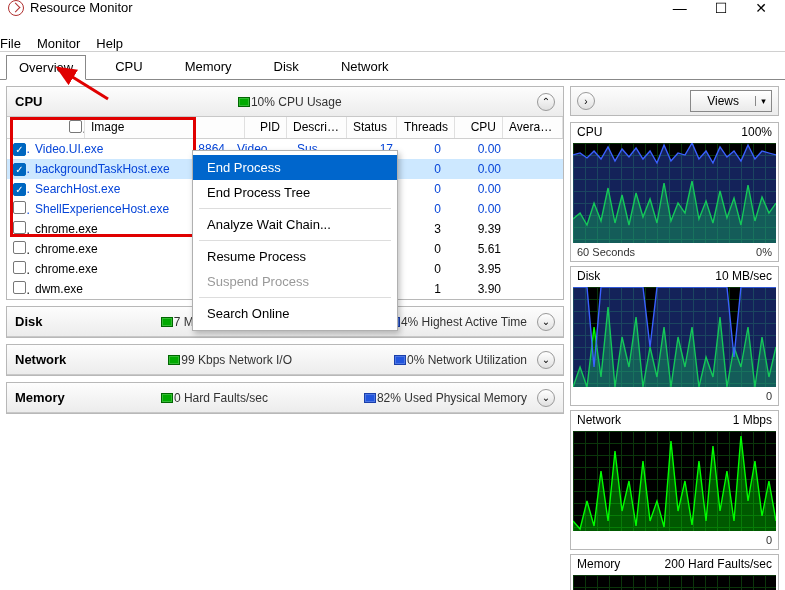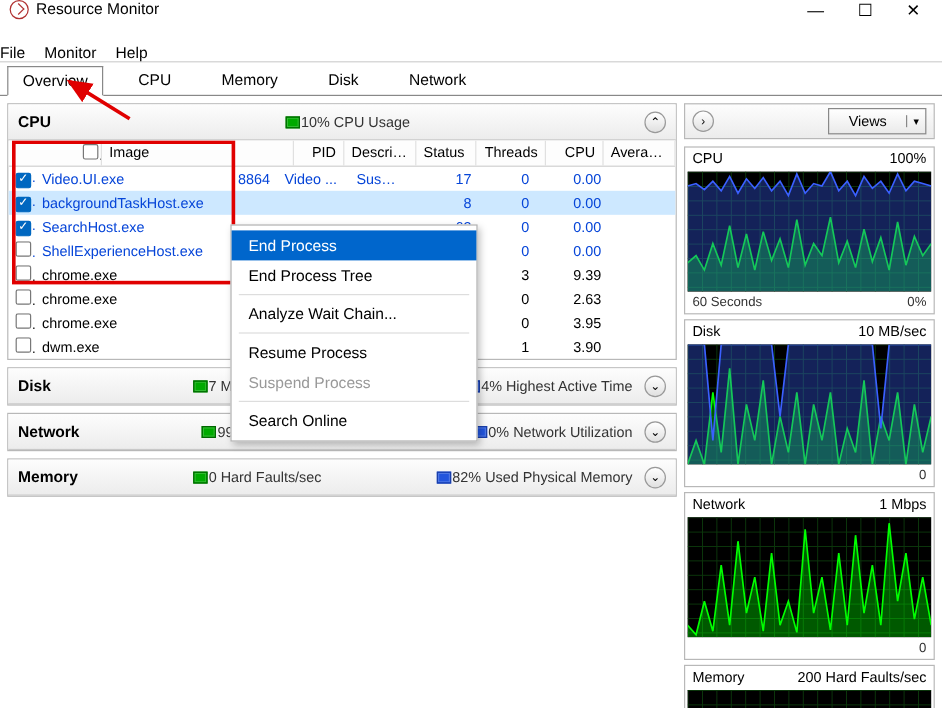--- a/index.html
+++ b/index.html
@@ -44,21 +44,21 @@
 .c-avg { width: 60px; text-align:right;}
 .row { display: flex; height: 20px; align-items: center; font-size: 12px; }
 .row .cell { padding: 0 6px; overflow:hidden; white-space:nowrap; text-overflow:ellipsis; }
 .chk { width:13px; height:13px; border:1px solid #777; border-radius:2px; display:inline-flex; align-items:center; justify-content:center; background:#fff; }
 .chk.on { background:#0067c0; border-color:#0067c0; }
 .chk.on::after { content:"✓"; color:#fff; font-size:10px; line-height:1; }
 .row.blue .cell { color:#0645d8; }
 .row.sel { background:#cde8ff; }
 .highlight-box { position:absolute; border:3px solid #e00000; pointer-events:none; }
 
-.ctxmenu { position:absolute; left:192px; top:150px; width:206px; background:#fff; border:1px solid #b0b0b0; box-shadow:2px 3px 6px rgba(0,0,0,.25); z-index:50; padding:4px 0; font-size:13px;margin-top:37px;}
+.ctxmenu { position:absolute; left:192px; top:150px; width:206px; background:#fff; border:1px solid #b0b0b0; box-shadow:2px 3px 6px rgba(0,0,0,.25); z-index:50; padding:4px 0; font-size:13px;}
 .ctxmenu .mi { padding:5px 14px; cursor:default; }
 .ctxmenu .mi.sel { background:#0066cc; color:#fff; }
 .ctxmenu .mi.dis { color:#999; }
 .ctxmenu hr { border:none; border-top:1px solid #ddd; margin:3px 6px; }
 
 .side-top { height:30px; border:1px solid #b8b8b8; background:linear-gradient(#fdfdfd,#ececec); display:flex; align-items:center; padding:0 6px; gap:8px; margin-bottom:6px;}
 .side-top .arrow { width:18px; height:18px; border:1px solid #999; border-radius:50%; background:linear-gradient(#fff,#e0e0e0); display:flex; align-items:center; justify-content:center; font-size:10px;}
 .viewsbtn { margin-left:auto; height:22px; border:1px solid #888; background:linear-gradient(#fff,#eaeaea); display:flex; align-items:center; }
 .viewsbtn .lbl { padding:0 16px; font-size:12px; }
 .viewsbtn .dd { width:16px; border-left:1px solid #888; text-align:center; font-size:9px; }
@@ -190,21 +190,21 @@
               <div class="cell c-avg">9.39</div>
             </div>
             <div class="row">
               <div class="cell c-chk"><span class="chk"></span></div>
               <div class="cell c-img">chrome.exe</div>
               <div class="cell c-pid"></div>
               <div class="cell c-desc"></div>
               <div class="cell c-stat"></div>
               <div class="cell c-thr">18</div>
               <div class="cell c-cpu">0</div>
-              <div class="cell c-avg">2.63</div>
+              <div class="cell c-avg">5.61</div>
             </div>
             <div class="row">
               <div class="cell c-chk"><span class="chk"></span></div>
               <div class="cell c-img">chrome.exe</div>
               <div class="cell c-pid"></div>
               <div class="cell c-desc"></div>
               <div class="cell c-stat"></div>
               <div class="cell c-thr">16</div>
               <div class="cell c-cpu">0</div>
               <div class="cell c-avg">3.95</div>

